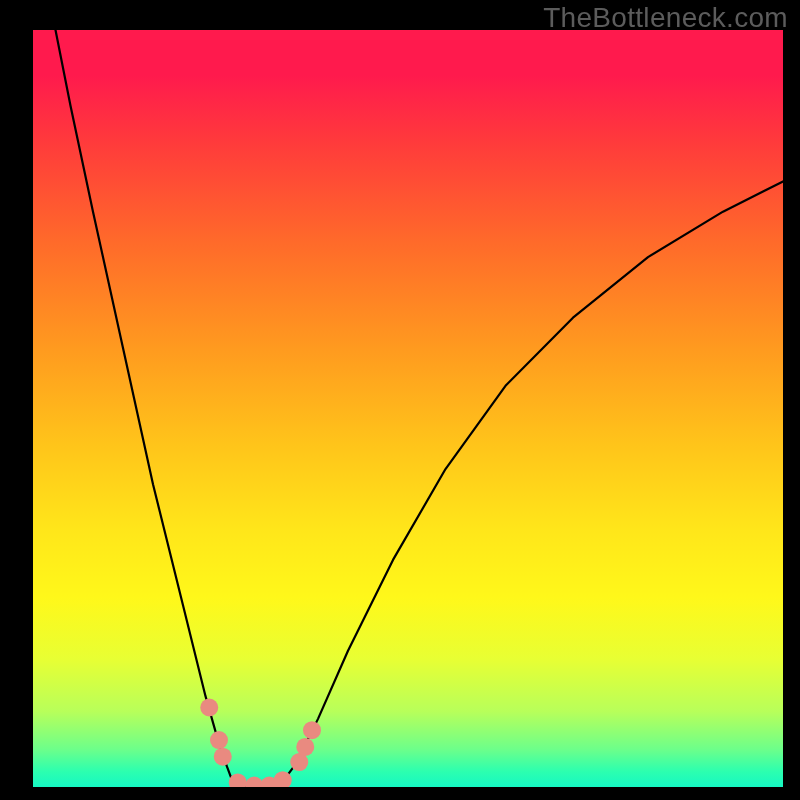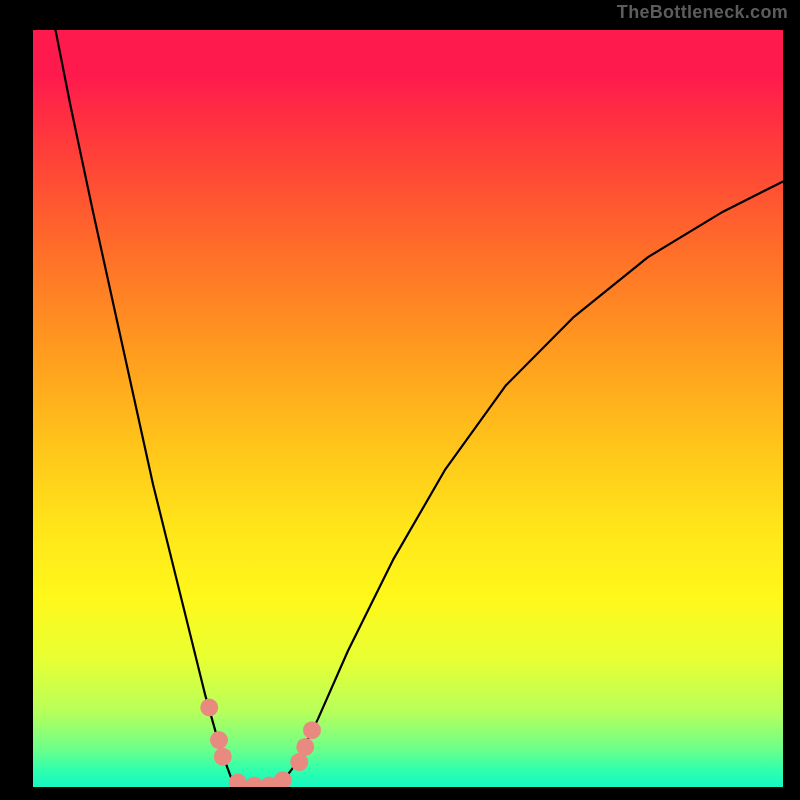--- a/index.html
+++ b/index.html
@@ -32,22 +32,22 @@
       #6dff8a 95%,
       #2bffb0 98%,
       #16f7c3 100%
     );
   }
   .watermark {
     position: absolute;
     top: 2px;
     right: 12px;
     color: #5c5c5c;
-    font-size: 18px;
-    font-weight: 700;
+    font-size: 28px;
+    font-weight: 400;
     letter-spacing: 0.3px;
   }
   svg.curve {
     position: absolute;
     left: 0;
     top: 0;
   }
 </style>
 </head>
 <body>

